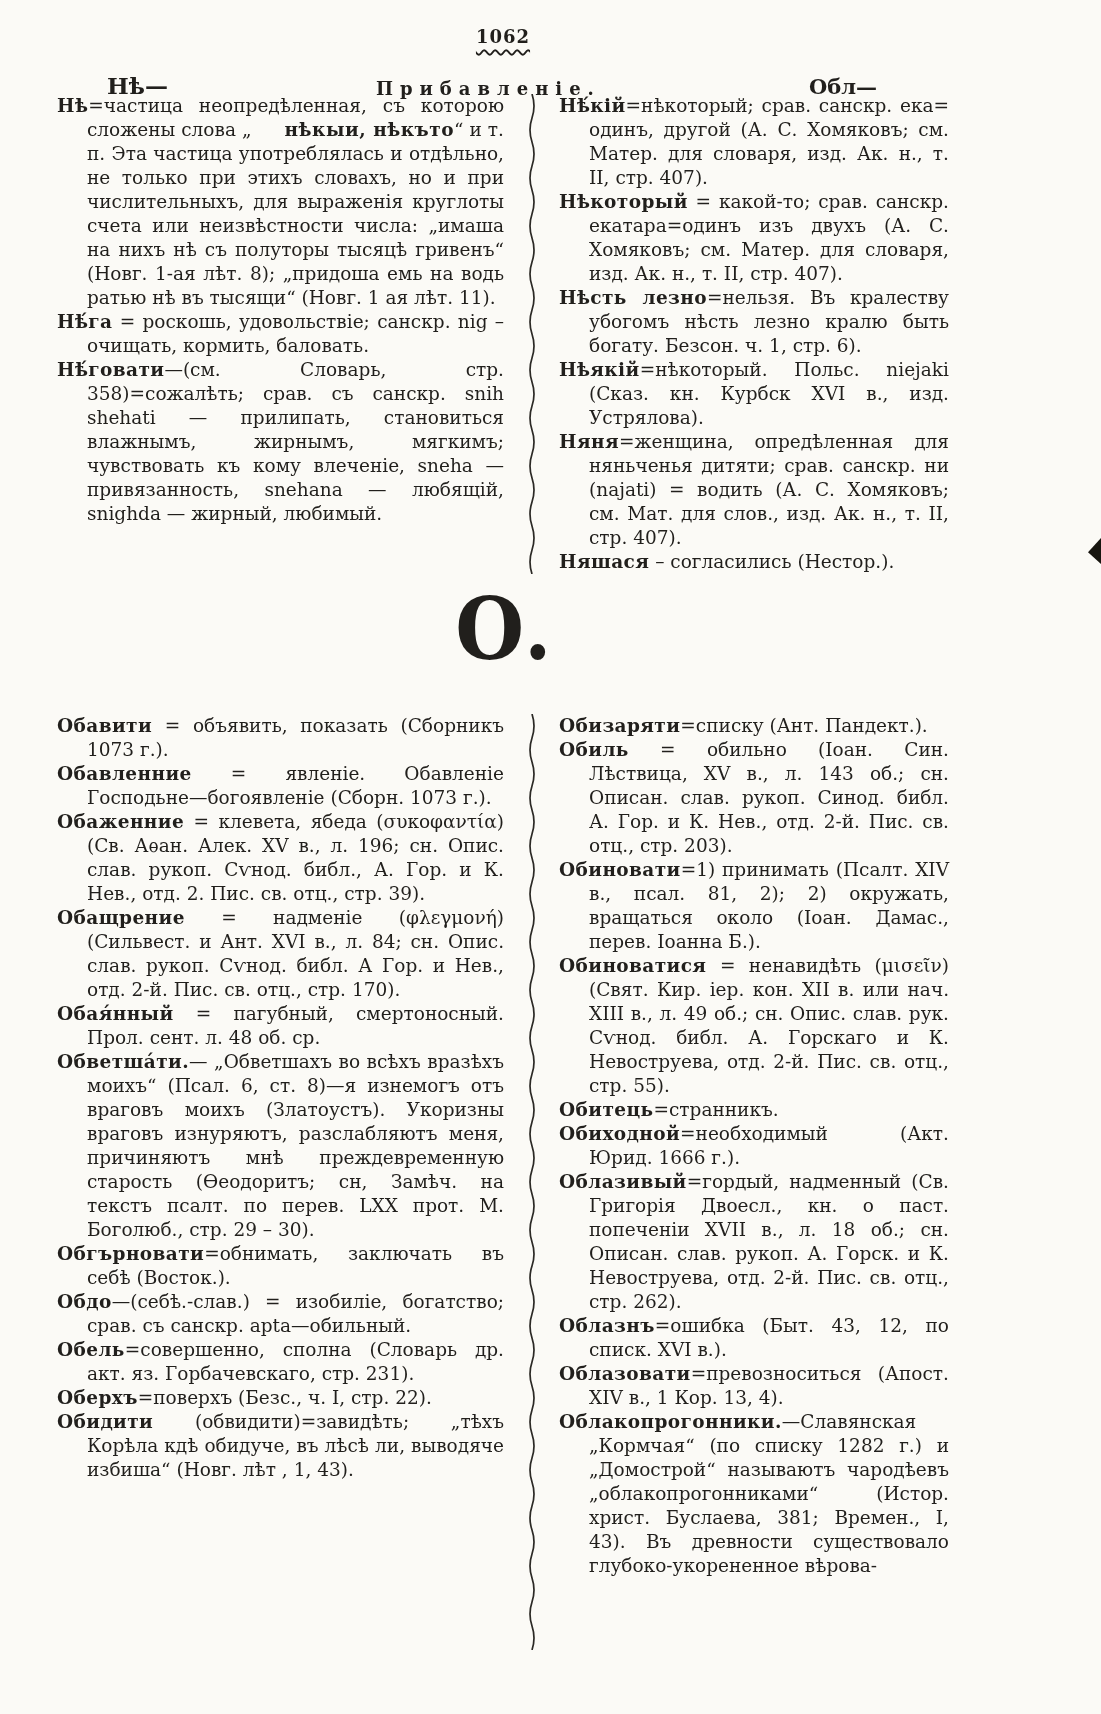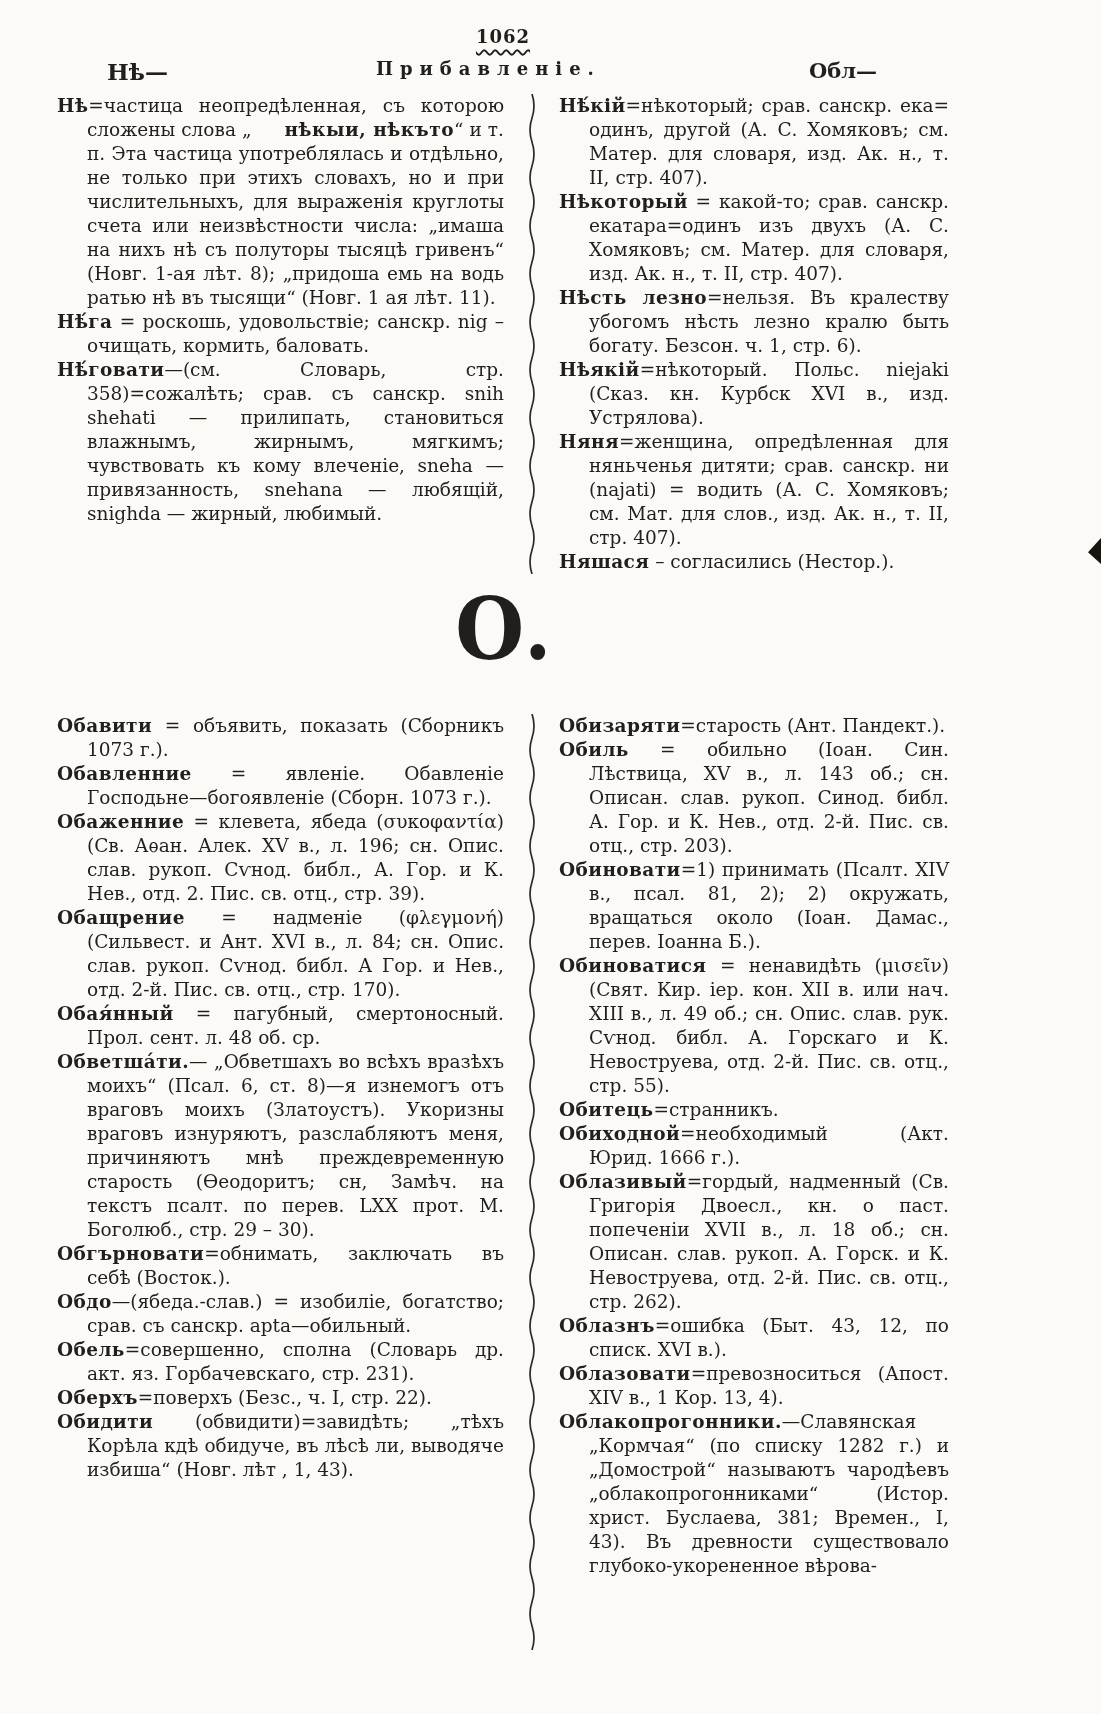--- a/index.html
+++ b/index.html
@@ -10,22 +10,22 @@
     color:#211f1c;
   }
   .head-block{position:absolute; top:26px; left:57px; width:892px; text-align:center;}
   .pagenum{
     display:inline-block; font-size:18px; font-weight:bold; letter-spacing:1px;
     text-decoration:underline; text-decoration-style:wavy; text-underline-offset:6px;
     text-decoration-thickness:1.5px;
     text-align:center;
   }
   .runheads{
-    position:absolute; top:58px; left:57px; width:892px;
-    display:flex; justify-content:space-between; align-items:flex-start;
+    position:absolute; top:72px; left:57px; width:892px;
+    display:flex; justify-content:space-between; align-items:flex-end;
   }
   .rh-left{margin-left:50px; font-size:23px; font-weight:bold;}
   .rh-center{font-size:18px; font-weight:bold; letter-spacing:7px;}
   .rh-right{margin-right:72px; font-size:21px; font-weight:bold;}
 
   .content{position:absolute; top:94px; left:57px; width:892px;}
   .cols{display:flex; position:relative;}
   .col-left{width:447px;}
   .col-spacer{width:55px; position:relative;}
   .col-right{width:390px;}
@@ -96,34 +96,34 @@
 
     <div class="cols">
       <div class="col-left">
           <p class="entry"><span class="headword">Обавити</span><span class="s-r"> = объявить, показать (</span><span class="s-i">Сборникъ</span><span class="s-r"> 1073 г.).</span></p>
           <p class="entry"><span class="headword">Обавленние</span><span class="s-r"> = явленіе. </span><span class="s-i">Обавленіе Господьне</span><span class="s-r">—богоявленіе (</span><span class="s-i">Сборн.</span><span class="s-r"> 1073 г.).</span></p>
           <p class="entry"><span class="headword">Обаженние</span><span class="s-r"> = клевета, ябеда (συκοφαντία) (</span><span class="s-i">Св. Аѳан. Алек.</span><span class="s-r"> XV в., л. 196; сн. </span><span class="s-i">Опис. слав. рукоп. Сѵнод. библ., А. Гор. и К. Нев., отд. 2. Пис. св. отц.</span><span class="s-r">, стр. 39).</span></p>
           <p class="entry"><span class="headword">Обащрение</span><span class="s-r"> = надменіе (φλεγμονή) (</span><span class="s-i">Сильвест. и Ант.</span><span class="s-r"> XVI в., л. 84; сн. </span><span class="s-i">Опис. слав. рукоп. Сѵнод. библ. А Гор. и Нев.</span><span class="s-r">, отд. 2-й. </span><span class="s-i">Пис. св. отц.</span><span class="s-r">, стр. 170).</span></p>
           <p class="entry"><span class="headword">Обая́нный</span><span class="s-r"> = пагубный, смертоносный. </span><span class="s-i">Прол.</span><span class="s-r"> сент. л. 48 об. ср.</span></p>
           <p class="entry"><span class="headword">Обветша́ти.</span><span class="s-r">— „</span><span class="s-i">Обветшахъ во всѣхъ вразѣхъ моихъ</span><span class="s-r">“ (Псал. 6, ст. 8)—я изнемогъ отъ враговъ моихъ (</span><span class="s-i">Златоустъ</span><span class="s-r">). Укоризны враговъ изнуряютъ, разслабляютъ меня, причиняютъ мнѣ преждевременную старость (</span><span class="s-i">Ѳеодоритъ</span><span class="s-r">; сн, </span><span class="s-i">Замѣч. на текстъ псалт. по перев.</span><span class="s-r"> LXX </span><span class="s-i">прот. М. Боголюб.</span><span class="s-r">, стр. 29 – 30).</span></p>
           <p class="entry"><span class="headword">Обгърновати</span><span class="s-r">=обнимать, заключать въ себѣ (</span><span class="s-i">Восток.</span><span class="s-r">).</span></p>
-          <p class="entry"><span class="headword">Обдо</span><span class="s-r">—(</span><span class="s-i">ябеда.-слав.</span><span class="s-r">) = изобиліе, богатство; срав. съ </span><span class="s-i">санскр.</span><span class="s-r"> apta—обильный.</span></p>
+          <p class="entry"><span class="headword">Обдо</span><span class="s-r">—(</span><span class="s-i">себѣ.-слав.</span><span class="s-r">) = изобиліе, богатство; срав. съ </span><span class="s-i">санскр.</span><span class="s-r"> apta—обильный.</span></p>
           <p class="entry"><span class="headword">Обель</span><span class="s-r">=совершенно, сполна (</span><span class="s-i">Словарь др. акт. яз. Горбачевскаго</span><span class="s-r">, стр. 231).</span></p>
           <p class="entry"><span class="headword">Оберхъ</span><span class="s-r">=поверхъ (</span><span class="s-i">Безс.</span><span class="s-r">, ч. I, стр. 22).</span></p>
           <p class="entry"><span class="headword">Обидити</span><span class="s-r"> (обвидити)=завидѣть; „тѣхъ Корѣла кдѣ обидуче, въ лѣсѣ ли, выводяче избиша“ (</span><span class="s-i">Новг. лѣт</span><span class="s-r"> , 1, 43).</span></p>
         </div>
       <div class="col-spacer">
         <div class="divider">
             <svg width="10" height="936" viewBox="0 0 10 936">
               <path d="M5 0 q4 12 0 24 q-4 12 0 24 q4 12 0 24 q-4 12 0 24 q4 12 0 24 q-4 12 0 24 q4 12 0 24 q-4 12 0 24 q4 12 0 24 q-4 12 0 24 q4 12 0 24 q-4 12 0 24 q4 12 0 24 q-4 12 0 24 q4 12 0 24 q-4 12 0 24 q4 12 0 24 q-4 12 0 24 q4 12 0 24 q-4 12 0 24 q4 12 0 24 q-4 12 0 24 q4 12 0 24 q-4 12 0 24 q4 12 0 24 q-4 12 0 24 q4 12 0 24 q-4 12 0 24 q4 12 0 24 q-4 12 0 24 q4 12 0 24 q-4 12 0 24 q4 12 0 24 q-4 12 0 24 q4 12 0 24 q-4 12 0 24 q4 12 0 24 q-4 12 0 24 q4 12 0 24" fill="none" stroke="#2b2925" stroke-width="1.7"></path>
             </svg>
           </div>
       </div>
       <div class="col-right">
-          <p class="entry"><span class="headword">Обизаряти</span><span class="s-r">=старость (</span><span class="s-i">Ант. Пандект.</span><span class="s-r">).</span></p>
+          <p class="entry"><span class="headword">Обизаряти</span><span class="s-r">=списку (</span><span class="s-i">Ант. Пандект.</span><span class="s-r">).</span></p>
           <p class="entry"><span class="headword">Обиль</span><span class="s-r"> = обильно (</span><span class="s-i">Іоан. Син. Лѣствица</span><span class="s-r">, XV в., л. 143 об.; сн. </span><span class="s-i">Описан. слав. рукоп. Синод. библ. А. Гор. и К. Нев.</span><span class="s-r">, отд. 2-й. </span><span class="s-i">Пис. св. отц.</span><span class="s-r">, стр. 203).</span></p>
           <p class="entry"><span class="headword">Обиновати</span><span class="s-r">=1) принимать (Псалт. XIV в., псал. 81, 2); 2) окружать, вращаться около (</span><span class="s-i">Іоан. Дамас., перев. Іоанна Б.</span><span class="s-r">).</span></p>
           <p class="entry"><span class="headword">Обиноватися</span><span class="s-r"> = ненавидѣть (μισεῖν) (</span><span class="s-i">Свят. Кир. іер.</span><span class="s-r"> кон. XII в. или нач. XIII в., л. 49 об.; сн. </span><span class="s-i">Опис. слав. рук. Сѵнод. библ. А. Горскаго и К. Невоструева</span><span class="s-r">, отд. 2-й. </span><span class="s-i">Пис. св. отц.</span><span class="s-r">, стр. 55).</span></p>
           <p class="entry"><span class="headword">Обитець</span><span class="s-r">=странникъ.</span></p>
           <p class="entry"><span class="headword">Обиходной</span><span class="s-r">=необходимый (</span><span class="s-i">Акт. Юрид.</span><span class="s-r"> 1666 г.).</span></p>
           <p class="entry"><span class="headword">Облазивый</span><span class="s-r">=гордый, надменный (</span><span class="s-i">Св. Григорія Двоесл., кн. о паст. попеченіи</span><span class="s-r"> XVII в., л. 18 об.; сн. </span><span class="s-i">Описан. слав. рукоп. А. Горск. и К. Невоструева</span><span class="s-r">, отд. 2-й. </span><span class="s-i">Пис. св. отц.</span><span class="s-r">, стр. 262).</span></p>
           <p class="entry"><span class="headword">Облазнъ</span><span class="s-r">=ошибка (Быт. 43, 12, по списк. XVI в.).</span></p>
           <p class="entry"><span class="headword">Облазовати</span><span class="s-r">=превозноситься (Апост. XIV в., 1 Кор. 13, 4).</span></p>
           <p class="entry"><span class="headword">Облакопрогонники.</span><span class="s-r">—Славянская „Кормчая“ (по списку 1282 г.) и „Домострой“ называютъ чародѣевъ „облакопрогонниками“ (</span><span class="s-i">Истор. христ. Буслаева</span><span class="s-r">, 381; </span><span class="s-i">Времен.</span><span class="s-r">, I, 43). Въ древности существовало глубоко-укорененное вѣрова-</span></p>
         </div>

